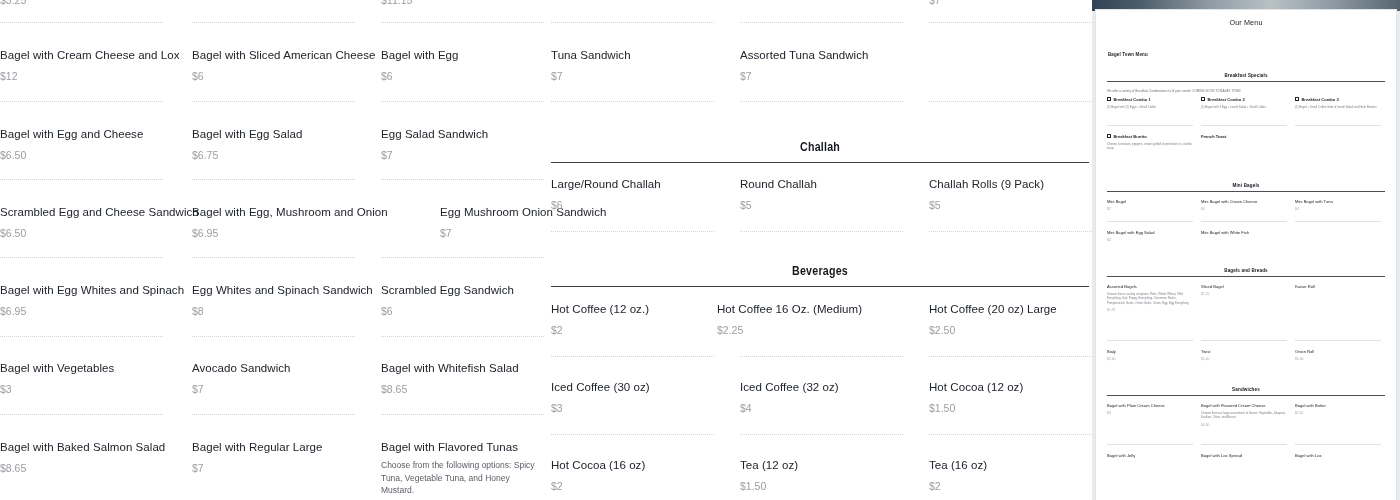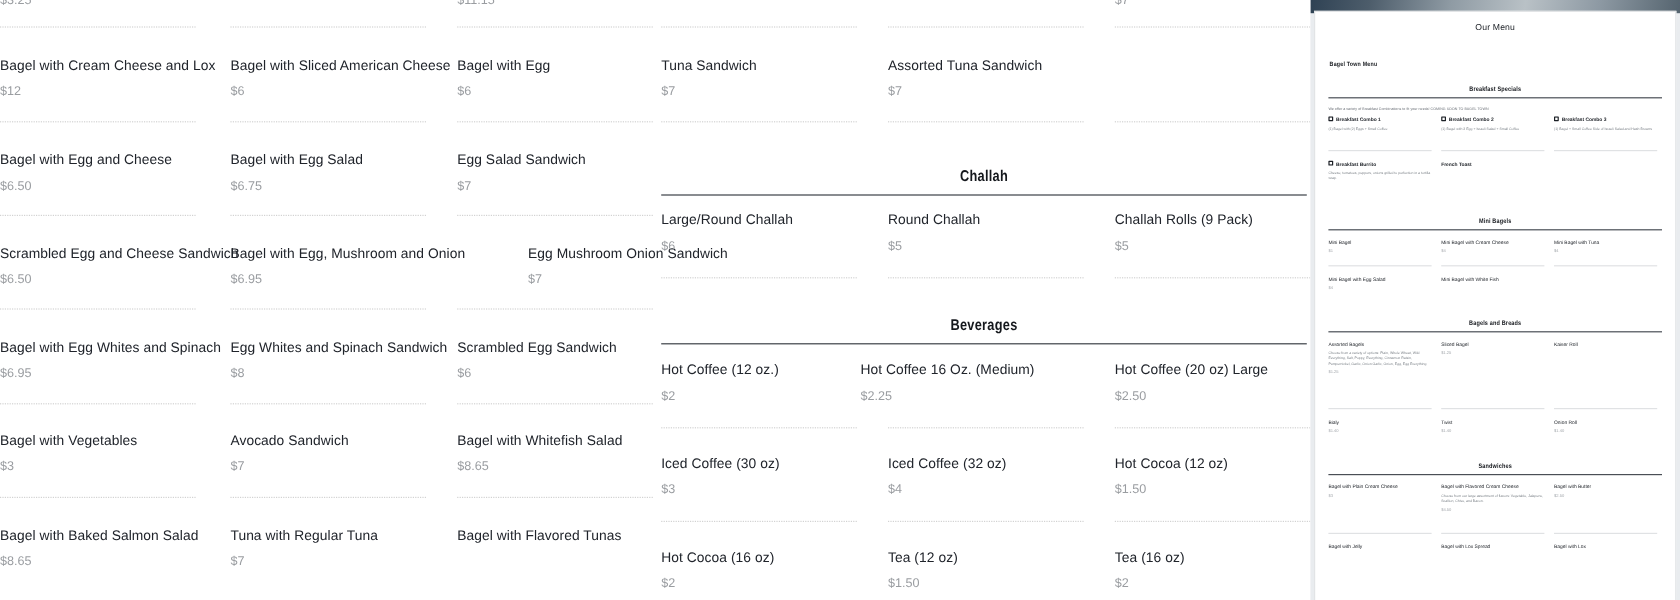--- a/index.html
+++ b/index.html
@@ -158,21 +158,21 @@
         </div>
         <div class="menu-col" style="left: 192px; top: 283px;">
           <div class="item-name">Egg Whites and Spinach Sandwich</div>
           <div class="item-price">$8</div>
         </div>
         <div class="menu-col" style="left: 192px; top: 361px;">
           <div class="item-name">Avocado Sandwich</div>
           <div class="item-price">$7</div>
         </div>
         <div class="menu-col" style="left: 192px; top: 440px;">
-          <div class="item-name">Tuna with Regular Tuna</div>
+          <div class="item-name">Bagel with Regular Large</div>
           <div class="item-price">$7</div>
         </div>
         <div class="item-price" style="position: absolute; left: 381px; top: -6px; margin-top: 0px;">$11.15</div>
         <div class="sep" style="position: absolute; left: 381px; top: 22px;"></div>
         <div class="sep" style="position: absolute; left: 381px; top: 101px;"></div>
         <div class="sep" style="position: absolute; left: 381px; top: 179px;"></div>
         <div class="sep" style="position: absolute; left: 381px; top: 257px;"></div>
         <div class="sep" style="position: absolute; left: 381px; top: 336px;"></div>
         <div class="sep" style="position: absolute; left: 381px; top: 414px;"></div>
         <div class="menu-col" style="left: 381px; top: 48px;">
@@ -190,20 +190,21 @@
         <div class="menu-col" style="left: 381px; top: 283px;">
           <div class="item-name">Scrambled Egg Sandwich</div>
           <div class="item-price">$6</div>
         </div>
         <div class="menu-col" style="left: 381px; top: 361px;">
           <div class="item-name">Bagel with Whitefish Salad</div>
           <div class="item-price">$8.65</div>
         </div>
         <div class="menu-col" style="left: 381px; top: 440px;">
           <div class="item-name">Bagel with Flavored Tunas</div>
+          <div class="item-desc">Choose from the following options: Spicy Tuna, Vegetable Tuna, and Honey Mustard.</div>
         </div>
         <div class="item-price" style="position: absolute; left: 929px; top: -6px; margin-top: 0px;">$7</div>
         <div class="sep" style="position: absolute; left: 551px; top: 22px;"></div>
         <div class="sep" style="position: absolute; left: 740px; top: 22px;"></div>
         <div class="sep" style="position: absolute; left: 929px; top: 22px;"></div>
         <div class="menu-col" style="left: 551px; top: 48px;">
           <div class="item-name">Tuna Sandwich</div>
           <div class="item-price">$7</div>
         </div>
         <div class="menu-col" style="left: 740px; top: 48px;">

